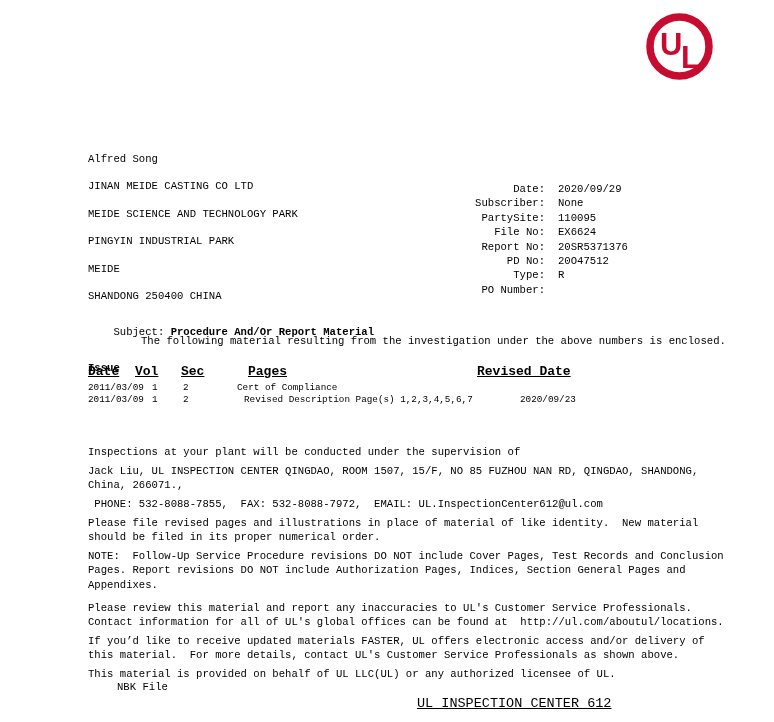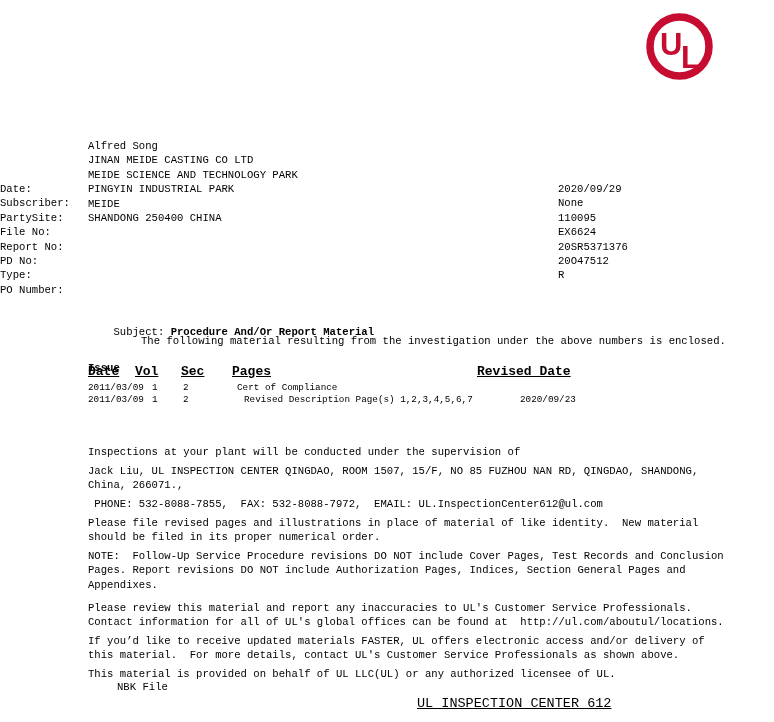--- a/index.html
+++ b/index.html
@@ -10,36 +10,36 @@
     font-family:"Liberation Mono","DejaVu Sans Mono",monospace;
     font-size:10.6px;
     color:#000;
     overflow:hidden;
   }
   .b{font-weight:bold;}
   
   .logo{position:absolute;left:646px;top:13px;width:67px;height:67px;}
   
   .recipient{position:absolute;left:88px;top:139px;line-height:14.4px;}
-  .recipient div{white-space:pre;}
+  .recipient div{white-space:pre;margin-top:13px;}
   
   .fields{position:absolute;left:0;top:182px;width:774px;}
   .frow{display:flex;height:14.4px;line-height:14.4px;}
-  .flabel{display:inline-block;width:545px;text-align:left;white-space:pre;}
+  .flabel{display:inline-block;width:545px;text-align:right;white-space:pre;}
   .fvalue{margin-left:13px;white-space:pre;}
   
   .subject{position:absolute;left:88px;top:314px;white-space:pre;}
   .intro{position:absolute;left:104px;top:335px;white-space:pre;margin-left:37px;}
   
   .issue-caption{position:absolute;left:88px;top:362px;font-weight:bold;}
   .thead{position:absolute;left:88px;top:364px;height:14px;width:600px;font-size:13px;}
   .thead span{position:absolute;font-weight:bold;text-decoration:underline;white-space:pre;}
   .trow{position:absolute;left:88px;height:12px;width:640px;font-size:9.3px;}
   .trow span{position:absolute;white-space:pre;}
-  .th-date{left:0;} .th-vol{left:47px;} .th-sec{left:93px;} .th-pages{left:144px;} .th-revised{left:389px;}
+  .th-date{left:0;} .th-vol{left:47px;} .th-sec{left:93px;} .th-pages{left:160px;} .th-revised{left:389px;}
   .r1{top:382px;} .r2{top:394px;}
   .c-date{left:0;} .c-vol{left:64px;} .c-sec{left:95px;}
   .r1 .c-pages{left:149px;} .r2 .c-pages{left:124px;margin-left:32px;} .c-revised{left:432px;}
   
   .bodytext{position:absolute;left:88px;top:445px;width:660px;}
   .para{margin:0 0 4.6px 0;line-height:14.3px;}
   .para.gap-lg{margin-bottom:8.5px;}
   .para .line{display:block;white-space:pre;}
   
   .nbk{position:absolute;left:117px;top:681px;white-space:pre;}

